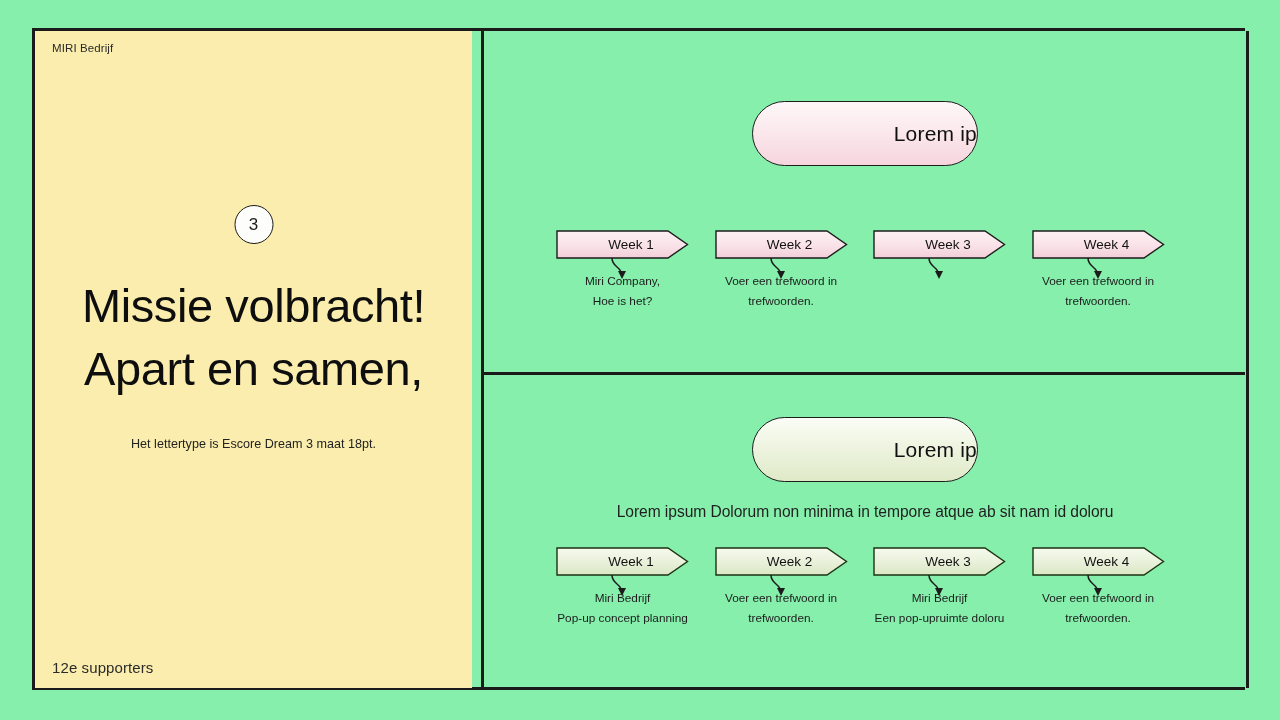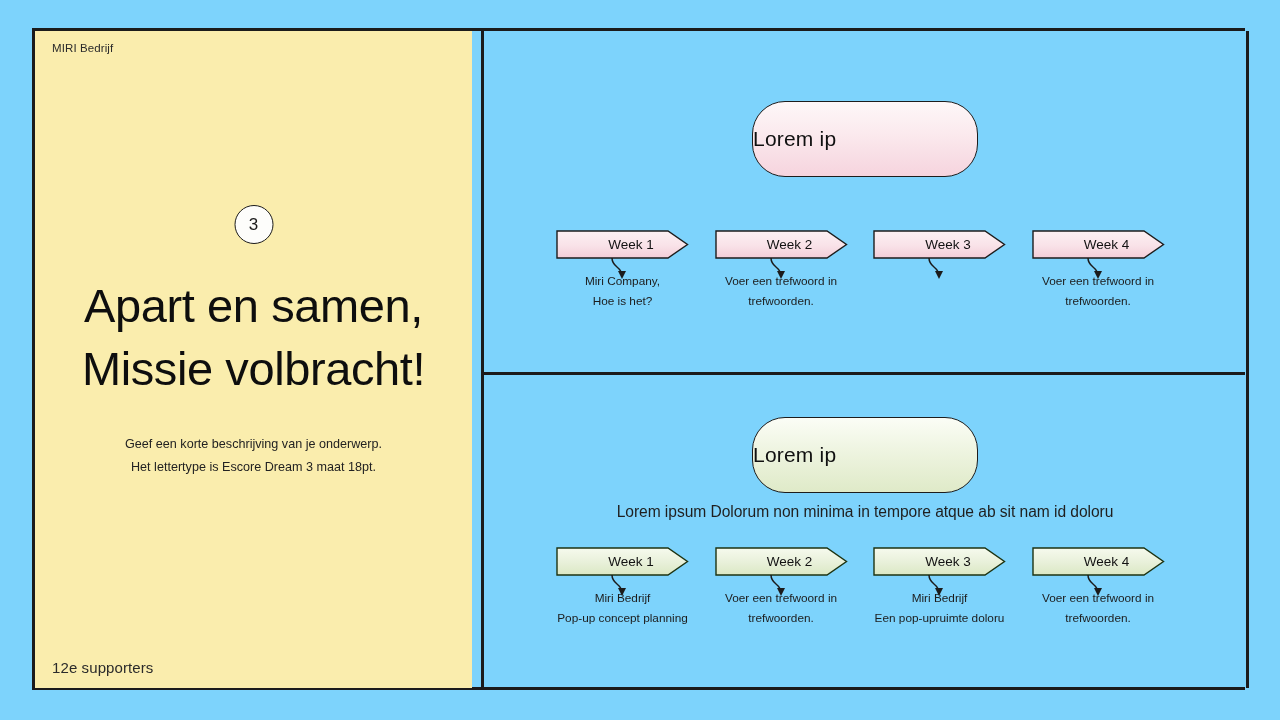--- a/index.html
+++ b/index.html
@@ -9,21 +9,21 @@
     width: 1280px;
     height: 720px;
     overflow: hidden;
     font-family: "Liberation Sans", sans-serif;
   }
 
   #slide {
     position: relative;
     width: 1280px;
     height: 720px;
-    background: #7dd3fc;
+    background: #86efac;
   }
 
   
   .rule-top {
     position: absolute;
     left: 32px;
     top: 28px;
     width: 1213px;
     height: 3px;
     background: #1b1b1b;
@@ -147,27 +147,27 @@
     width: 762px;
   }
   .section-pink { top: 31px; height: 341px; }
   .section-green { top: 375px; height: 313px; }
 
   .pill {
     position: absolute;
     left: 50%;
     transform: translateX(-50%);
     width: 226px;
-    height: 76px;
+    height: 65px;
     border: 1.7px solid #1d1d1d;
     border-radius: 33px;
     box-sizing: border-box;
     display: flex;
     align-items: center;
-    justify-content: flex-start;
+    justify-content: flex-end;
     font-size: 21px;
     color: #101010;
     letter-spacing: 0.2px;
   }
   .pill-pink {
     top: 70px;
     background: linear-gradient(to bottom, #fdf7f8 0%, #fbeaee 42%, #f6d4de 100%);
   }
   .pill-green {
     top: 42px;
@@ -257,26 +257,25 @@
   <div class="rule-horz-mid"></div>
 
   <div class="left-panel">
     <div class="panel-brand">MIRI Bedrijf</div>
 
     <div class="num-circle">
       <span>3</span>
     </div>
 
     <div class="big-title">
+      <span class="line">Missie volbracht!</span>
       <span class="line">Apart en samen,</span>
-      <span class="line">Missie volbracht!</span>
     </div>
 
     <div class="sub-desc">
-      <span class="line">Geef een korte beschrijving van je onderwerp.</span>
       <span class="line">Het lettertype is Escore Dream 3 maat 18pt.</span>
     </div>
 
     <div class="panel-footer">12e supporters</div>
   </div>
 
   <div class="section section-pink">
     <div class="pill pill-pink">
       <span>Lorem ip</span>
     </div>

